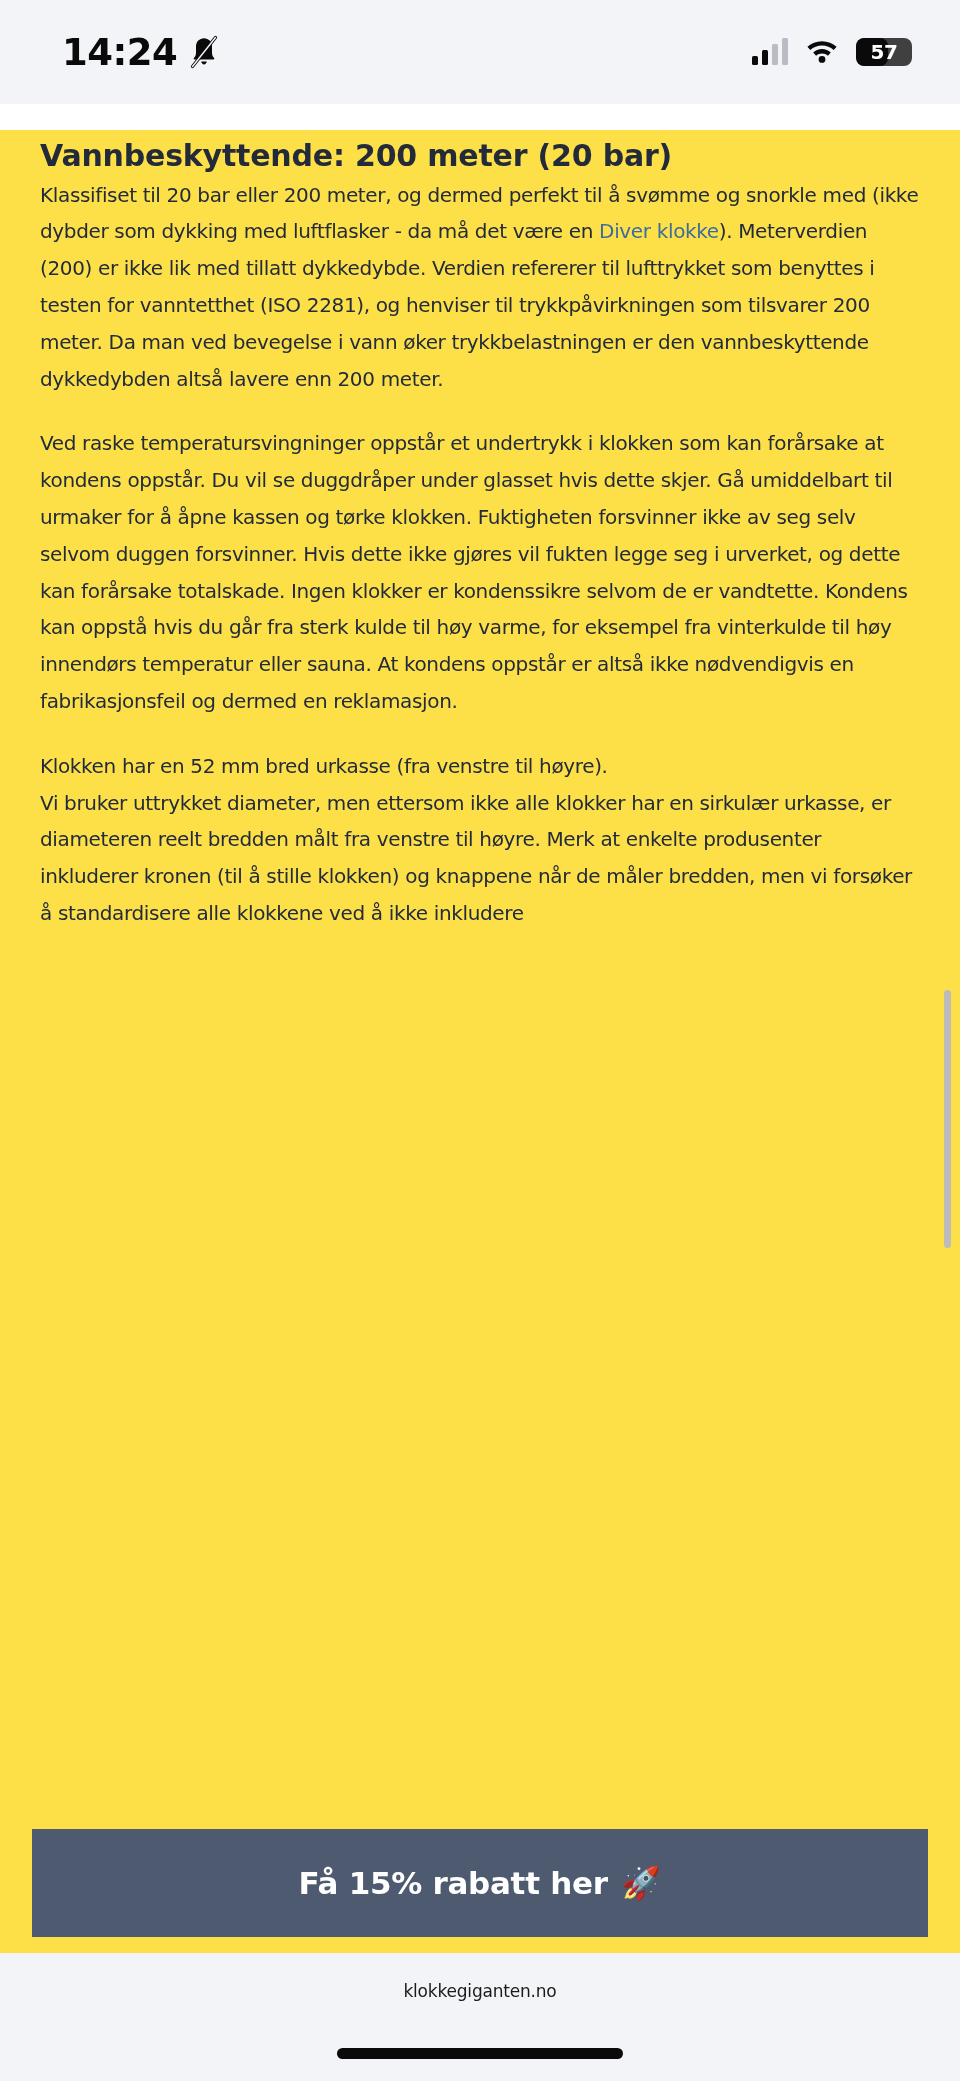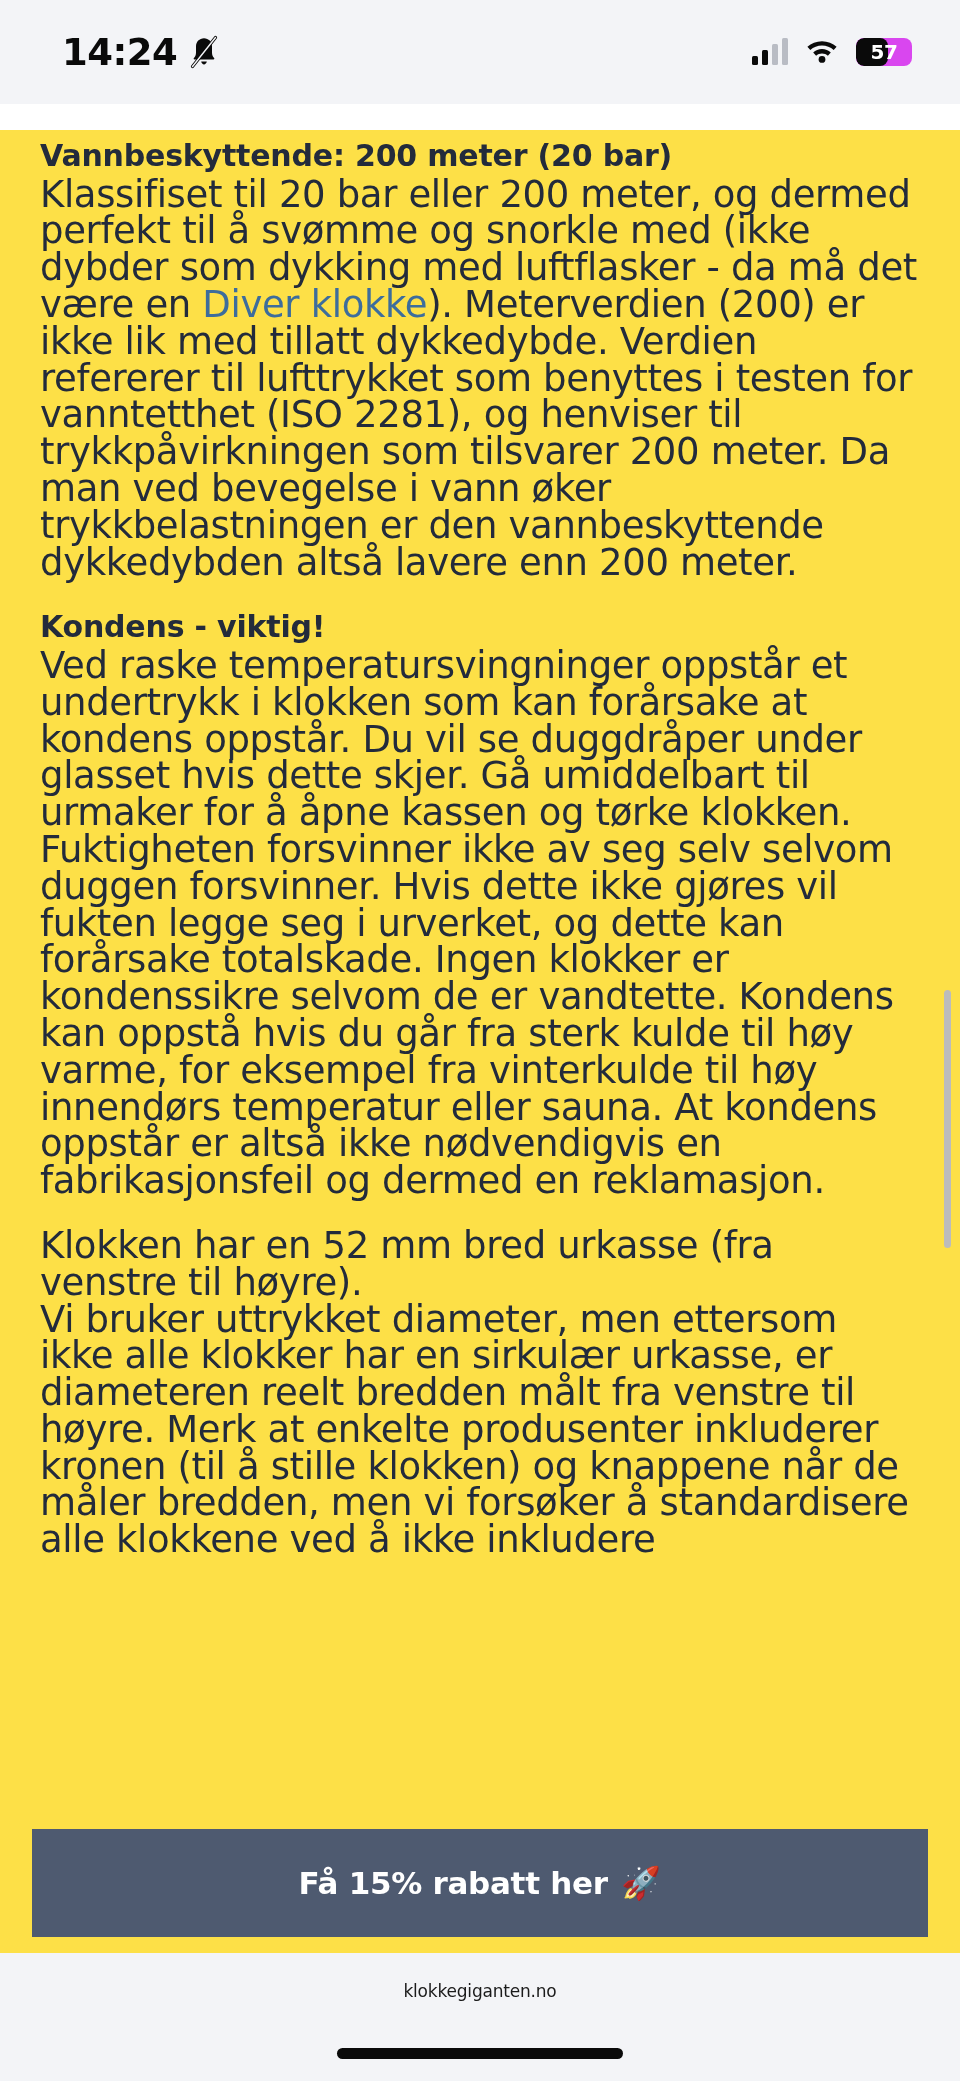--- a/index.html
+++ b/index.html
@@ -76,21 +76,21 @@
   .signal-bars i:nth-child(1) { height: 9px; }
   .signal-bars i:nth-child(2) { height: 15px; }
   .signal-bars i:nth-child(3) { height: 21px; background: #b9bcc4; }
   .signal-bars i:nth-child(4) { height: 27px; background: #b9bcc4; }
 
   .battery {
     position: relative;
     width: 56px;
     height: 28px;
     border-radius: 8px;
-    background: #d946ef;
+    background: #404040;
     display: flex;
     align-items: center;
     overflow: hidden;
     justify-content: center;
   }
   .battery::after {
     content: "";
     position: absolute;
     right: -7px;
     top: 9px;
@@ -134,21 +134,21 @@
     font-family: "DejaVu Sans", sans-serif;
     font-size: 30px;
     font-weight: 700;
     line-height: 1.22;
     margin: 0 0 2px 0;
     letter-spacing: -0.2px;
     color: #232b3b;
   }
   .article p {
     font-family: "DejaVu Sans", sans-serif;
-    font-size: 37px;
+    font-size: 20px;
     font-weight: 400;
     line-height: 36.8px;
     margin: 0;
     letter-spacing: -0.35px;
     color: #232b3b;
   }
   .sect {
     margin-bottom: 28px;
   }
   .sect.tight {
@@ -269,21 +269,20 @@
   <div class="content-wrap">
 
     <div class="article">
 
       <div class="sect">
         <h2>Vannbeskyttende: 200 meter (20 bar)</h2>
         <p><span>Klassifiset til 20 bar eller 200 meter, og dermed perfekt til å svømme og snorkle med (ikke dybder som dykking med luftflasker - da må det være en </span><a href="#">Diver klokke</a><span>). Meterverdien (200) er ikke lik med tillatt dykkedybde. Verdien refererer til lufttrykket som benyttes i testen for vanntetthet (ISO 2281), og henviser til trykkpåvirkningen som tilsvarer 200 meter. Da man ved bevegelse i vann øker trykkbelastningen er den vannbeskyttende dykkedybden altså lavere enn 200 meter.</span></p>
       </div>
 
       <div class="sect">
-        <h2>Kondens - viktig!</h2>
         <p>Ved raske temperatursvingninger oppstår et undertrykk i klokken som kan forårsake at kondens oppstår. Du vil se duggdråper under glasset hvis dette skjer. Gå umiddelbart til urmaker for å åpne kassen og tørke klokken. Fuktigheten forsvinner ikke av seg selv selvom duggen forsvinner. Hvis dette ikke gjøres vil fukten legge seg i urverket, og dette kan forårsake totalskade. Ingen klokker er kondenssikre selvom de er vandtette. Kondens kan oppstå hvis du går fra sterk kulde til høy varme, for eksempel fra vinterkulde til høy innendørs temperatur eller sauna. At kondens oppstår er altså ikke nødvendigvis en fabrikasjonsfeil og dermed en reklamasjon.</p>
       </div>
 
       <div class="sect tight">
         <p>Klokken har en 52 mm bred urkasse (fra venstre til høyre).</p>
         <p class="p-gap">Vi bruker uttrykket diameter, men ettersom ikke alle klokker har en sirkulær urkasse, er diameteren reelt bredden målt fra venstre til høyre. Merk at enkelte produsenter inkluderer kronen (til å stille klokken) og knappene når de måler bredden, men vi forsøker å standardisere alle klokkene ved å ikke inkludere</p>
       </div>
 
     </div>
 

